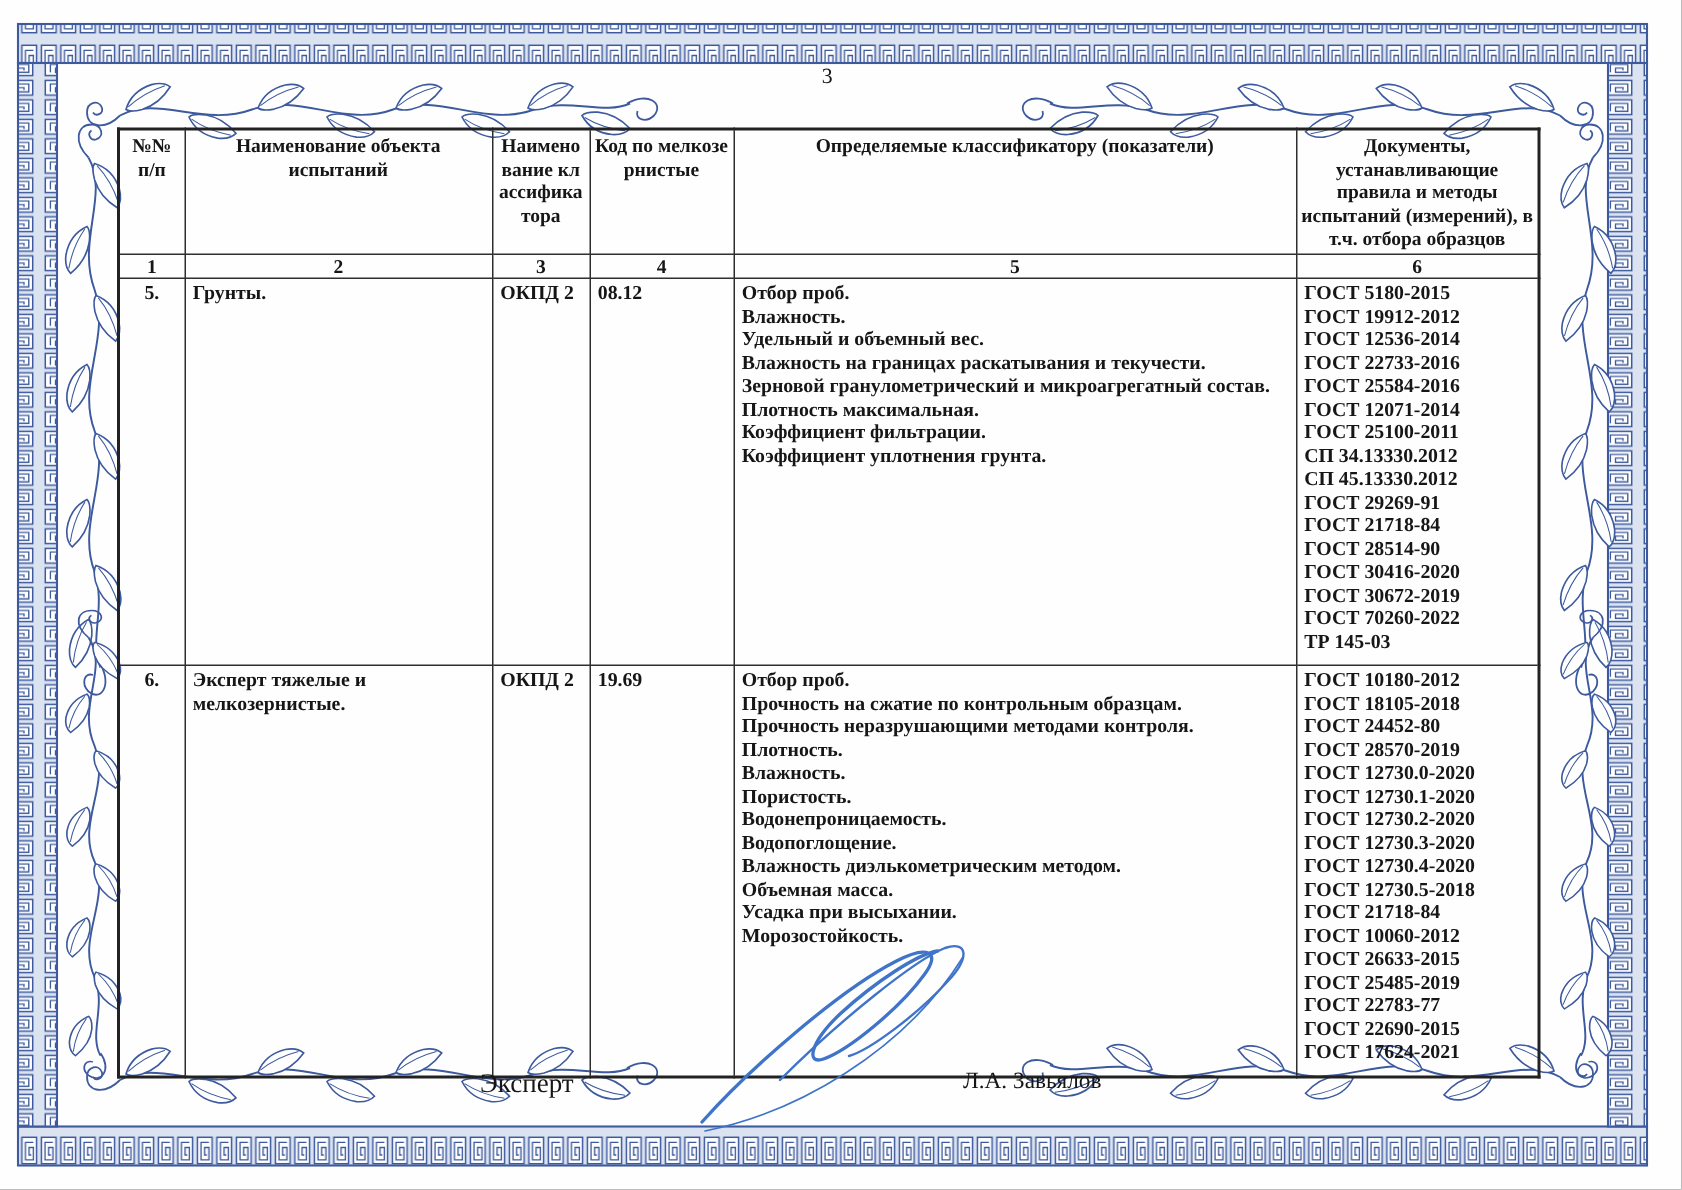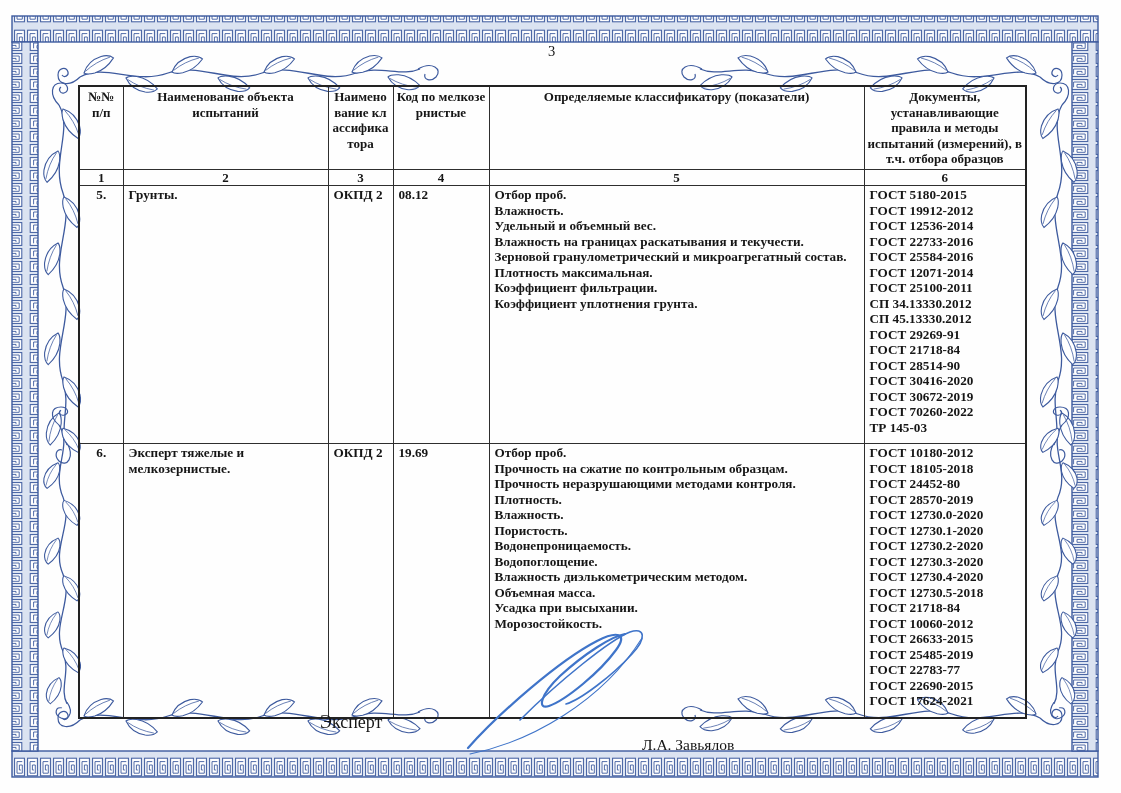--- a/index.html
+++ b/index.html
@@ -48,21 +48,21 @@
   .numbers-row td{
     height:15px;padding:0 2px;text-align:center;font-size:13px;line-height:15px;
   }
   .body-row td{padding:1px 5px 8px 5px;font-size:13.2px;line-height:15.5px;}
   .c-num{text-align:center;font-weight:bold;font-size:13.5px;}
   .c-obj{font-weight:bold;}
   .c-char,.c-docs{white-space:pre-line;}
   .c-obj{white-space:normal;margin-top:22px;}
 
   .footer-role{position:absolute;left:308px;top:712px;font-size:18px;margin-left:12px;}
-  .footer-name{position:absolute;left:642px;top:712px;font-size:15.5px;margin-top:24px;}
+  .footer-name{position:absolute;left:642px;top:712px;font-size:15.5px;}
   .signature-svg{position:absolute;left:448px;top:615px;width:235px;height:150px;z-index:5;}
 </style>
 </head>
 <body>
 
 <div class="page" style="--ink: #3d5a9e; --band: #dbe3f1; --sig: #3f74c9;">
 
   <svg class="frame-svg" viewBox="0 0 1121 793" xmlns="http://www.w3.org/2000/svg">
     <defs>
       <pattern id="mh" width="13" height="26" patternUnits="userSpaceOnUse">

